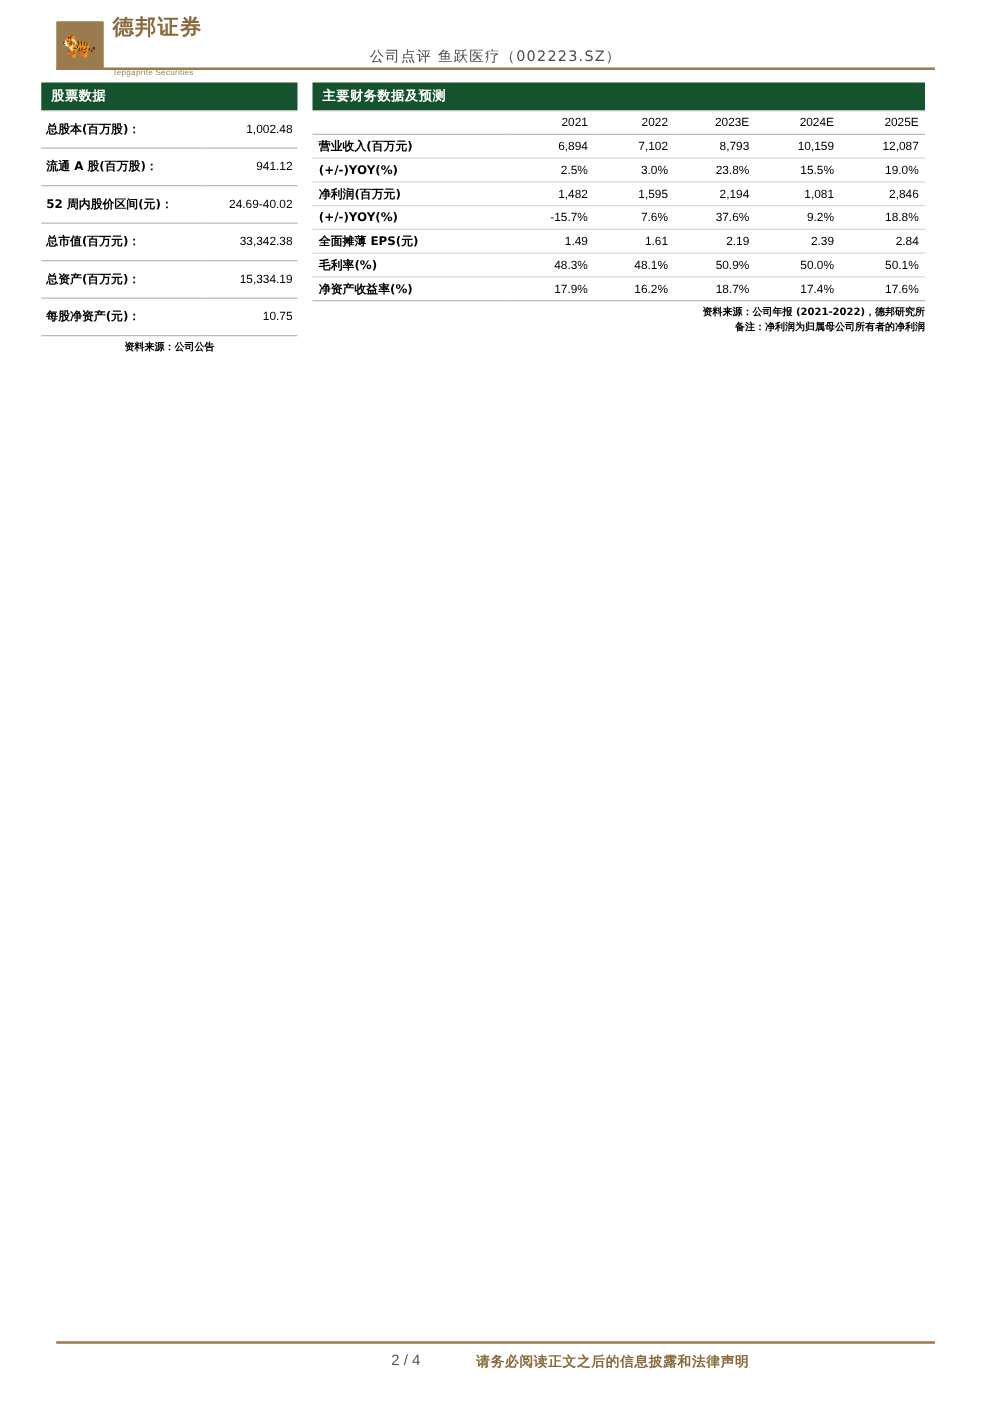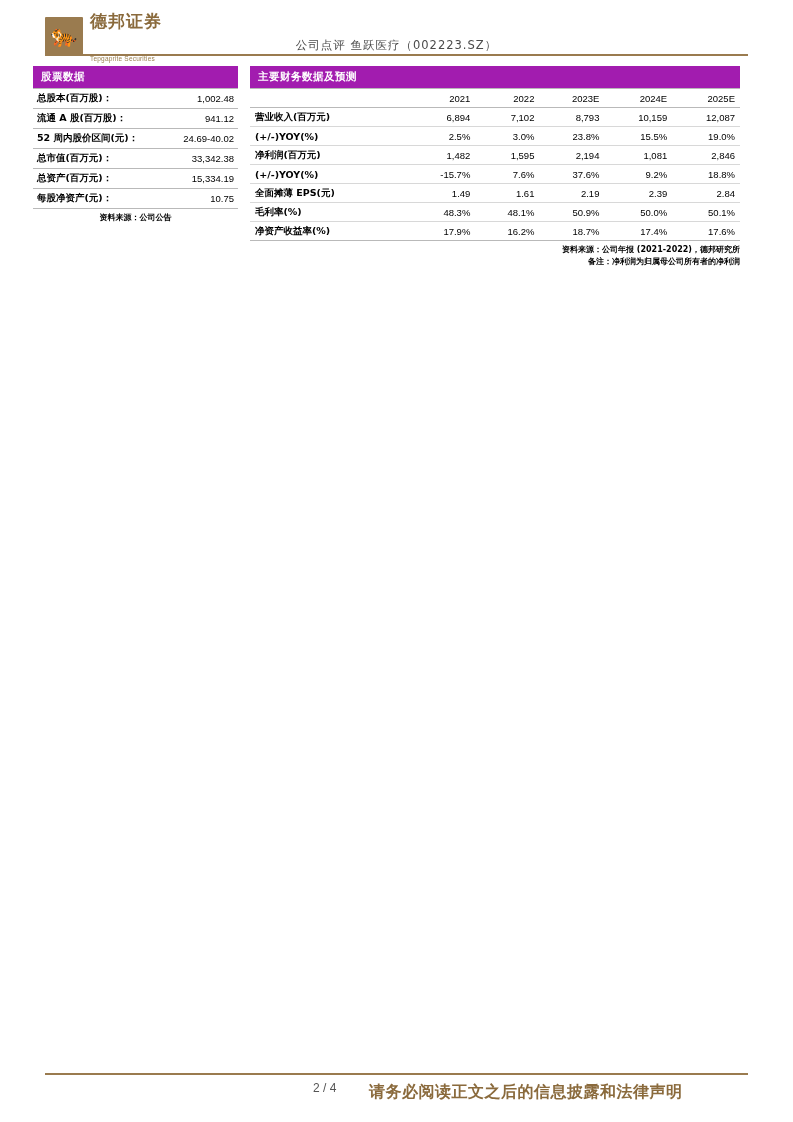--- a/index.html
+++ b/index.html
@@ -91,21 +91,21 @@
     left: 45px;
     top: 54px;
     width: 703px;
     height: 2px;
     background: #9a7b4f;
   }
 
   
   .sec-title {
     color: #ffffff;
-    background: #a21caf;
+    background: #14532d;
     font-size: 10.5px;
     font-weight: bold;
     font-family: "DejaVu Sans", sans-serif;
     padding: 4px 8px 4px 8px;
     box-sizing: border-box;
     letter-spacing: 0.5px;
   }
 
   
   .left-block {
@@ -115,21 +115,21 @@
     width: 205px;
   }
   .left-table {
     border-collapse: collapse;
     width: 205px;
     font-size: 9.5px;
     font-family: "DejaVu Sans", sans-serif;
   }
   .left-table td {
     border-bottom: 1px solid #b9b9b9;
-    padding: 3px 4px;
+    padding: 8px 4px;
     height: 13px;
   }
   .left-table tr:first-child td {
     border-top: 1px solid #b9b9b9;
   }
   .left-table td.label {
     text-align: left;
     font-weight: bold;
   }
   .left-table td.value {
@@ -214,23 +214,23 @@
   .footer-page {
     position: absolute;
     left: 268px;
     top: 2px;
     font-size: 12px;
     color: #555;
     font-family: "Liberation Sans", sans-serif;
   }
   .footer-note {
     position: absolute;
-    left: 324px;
+    left: 336px;
     top: 3px;
-    font-size: 16px;
+    font-size: 11px;
     color: #8a6a3c;
     font-family: "DejaVu Sans", sans-serif;
     font-weight: bold;
     letter-spacing: 0.5px;
   }
 </style>
 </head>
 <body>
 
 <div class="page">

